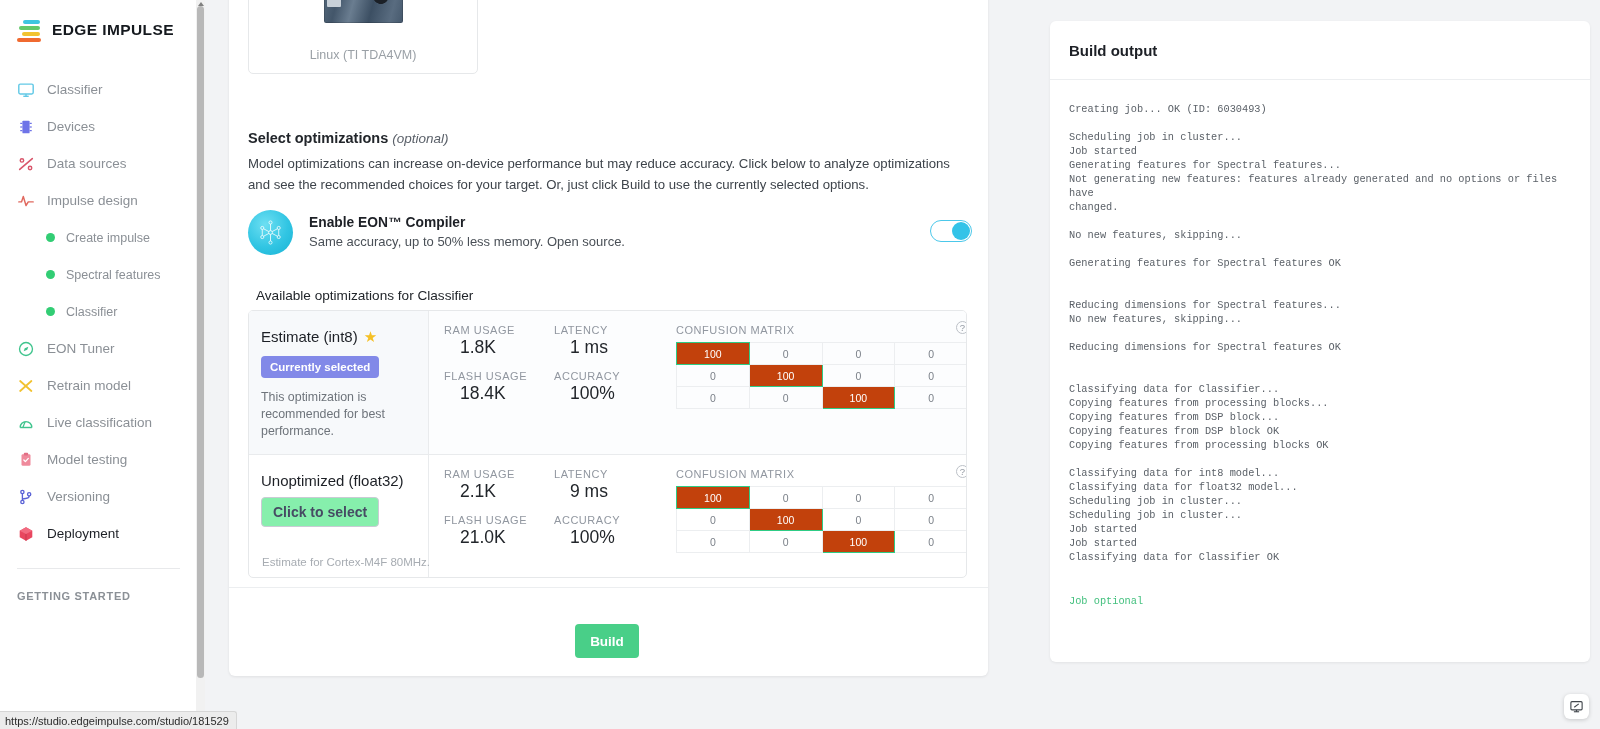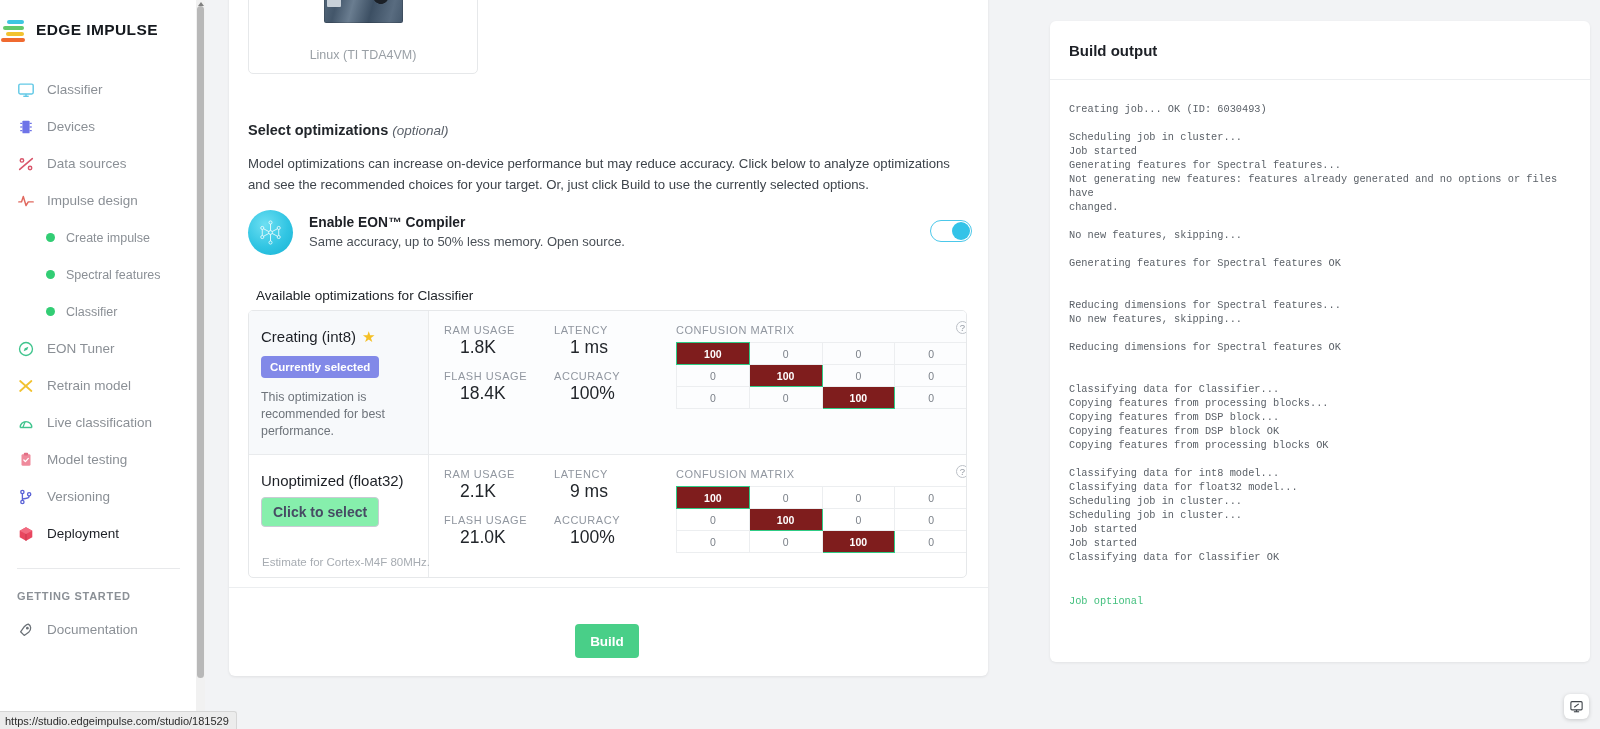--- a/index.html
+++ b/index.html
@@ -24,21 +24,21 @@
     position: absolute; left: 1px; top: 6px; width: 7px; height: 672px;
     background: #b8b8b8; border-radius: 4px;
   }
   #sidebar-scrollbar .arrow-up {
     position: absolute; left: 1.5px; top: 2px;
     width: 0; height: 0;
     border-left: 3px solid transparent; border-right: 3px solid transparent;
     border-bottom: 4px solid #808080;
   }
 
-  .brand { display: flex; align-items: center; gap: 9px; padding: 19px 0 0 1px; }
+  .brand { display: flex; align-items: center; gap: 9px; padding: 19px 0 0 17px; }
   .brand-logo { width: 26px; height: 22px; position: relative; flex: 0 0 auto; }
   .brand-logo i { position: absolute; height: 4px; border-radius: 2px; display: block; }
   .brand-logo i:nth-child(1) { top: 1px;  left: 6px;  width: 17px; background: #3ec6e0; }
   .brand-logo i:nth-child(2) { top: 7px;  left: 2px;  width: 21px; background: #63c96b; }
   .brand-logo i:nth-child(3) { top: 13px; left: 5px;  width: 18px; background: #f2c230; }
   .brand-logo i:nth-child(4) { top: 19px; left: 0px;  width: 24px; background: #f06a30; }
   .brand-text {
     font-size: 15.5px; font-weight: bold; letter-spacing: 0.4px; color: #15191e;
   }
 
@@ -96,21 +96,21 @@
   .board-img::before {
     content: ""; position: absolute; left: 3px; top: 5px; width: 12px; height: 9px;
     background: #cfd6dd; border-radius: 1px;
   }
   .board-img::after {
     content: ""; position: absolute; left: 3px; top: 22px; width: 14px; height: 11px;
     background: #c8d0d8; border-radius: 1px;
   }
   .target-label { font-size: 12.5px; color: #9aa0a6; }
 
-  .section-head { position: absolute; left: 19px; top: 134px; font-size: 14.5px; color: #22262b; font-weight: bold; }
+  .section-head { position: absolute; left: 19px; top: 142px; font-size: 14.5px; color: #22262b; font-weight: bold; }
   .section-head em { font-style: italic; font-weight: normal; color: #5a6069; font-size: 13.5px; }
   .section-desc {
     position: absolute; left: 19px; top: 165px; width: 724px;
     font-size: 13.2px; line-height: 21px; color: #3e444b;
   }
 
   .eon-row { position: absolute; left: 19px; top: 213px; width: 724px; height: 62px; display: flex; align-items: center; }
   .eon-icon {
     width: 45px; height: 45px; border-radius: 50%; flex: 0 0 45px;
     background: radial-gradient(circle at 38% 32%, #6ddff2 0%, #31c5e3 55%, #17b2d4 100%);
@@ -167,21 +167,21 @@
   .cm-help {
     position: absolute; right: 13px; top: 10px; width: 13px; height: 13px;
     border-radius: 50%; border: 1px solid #bcc1c7; color: #9197a0;
     font-size: 9.5px; line-height: 11px; text-align: center; cursor: pointer;
   }
   table.cm { border-collapse: collapse; width: 292px; }
   table.cm td {
     border: 1px solid #eceef0; height: 22px; width: 73px;
     text-align: center; font-size: 10.5px; color: #7b8189; padding: 0;
   }
-  table.cm td.hit { background: #7f1d1d; color: #ffffff; font-weight: bold; border-color: #2ecc86; margin-top: 45px; }
+  table.cm td.hit { background: #c2410c; color: #ffffff; font-weight: normal; border-color: #2ecc86; margin-top: 45px; }
 
   .estimate-note { position: absolute; left: 33px; top: 568px; font-size: 11.5px; color: #a7acb2; }
   .card-divider { position: absolute; left: 0; top: 599px; width: 759px; height: 1px; background: #eceef0; }
   .build-btn {
     position: absolute; left: 346px; top: 636px; width: 64px; height: 34px;
     background: #49cf88; border: none; border-radius: 4px; color: #ffffff;
     font-size: 13.5px; font-weight: bold; cursor: pointer;
     font-family: "Liberation Sans", sans-serif;
   }
 
@@ -355,29 +355,20 @@
               <polygon points="10,2.6 17,6.3 10,10 3,6.3" fill="#f26b80"></polygon>
               <line x1="10" y1="10" x2="10" y2="17.4" stroke="#c93a50" stroke-width="1.2"></line>
             </svg>
         </span>
         <span>Deployment</span>
       </div>
 
       <div class="nav-divider"></div>
       <div class="nav-section">GETTING STARTED</div>
 
-      <div class="nav-item" style="margin-top:9px">
-        <span class="nav-icon">
-          <svg viewBox="0 0 20 20" width="18" height="18">
-              <path d="M12.5,3.5 C15.5,5 16.5,9 13,12.5 L8,16 L4,12 L7.5,7 C11,3.5 12.5,3.5 12.5,3.5 Z" fill="none" stroke="#6b7177" stroke-width="1.4" stroke-linejoin="round"></path>
-              <circle cx="11.5" cy="8" r="1.5" fill="#6b7177"></circle>
-            </svg>
-        </span>
-        <span>Documentation</span>
-      </div>
 
     </div>
   </div>
 
   <div id="sidebar-scrollbar">
     <span class="arrow-up"></span>
     <span class="thumb"></span>
   </div>
 
   <div id="main-card">
@@ -425,21 +416,21 @@
       </span>
     </div>
 
     <div class="avail-head">Available optimizations for Classifier</div>
 
     <div class="opt-table">
 
       <div class="opt-row selected">
         <div class="opt-left">
           <div class="opt-title">
-            <span>Creating (int8)</span>
+            <span>Estimate (int8)</span>
             <span class="star">★</span>
           </div>
           <span class="badge">Currently selected</span>
           <div class="opt-note">This optimization is recommended for best performance.</div>
         </div>
 
         <div class="opt-metrics">
           <div class="metric-grid">
             <div class="m-cell">
               <div class="m-label">RAM USAGE</div>

